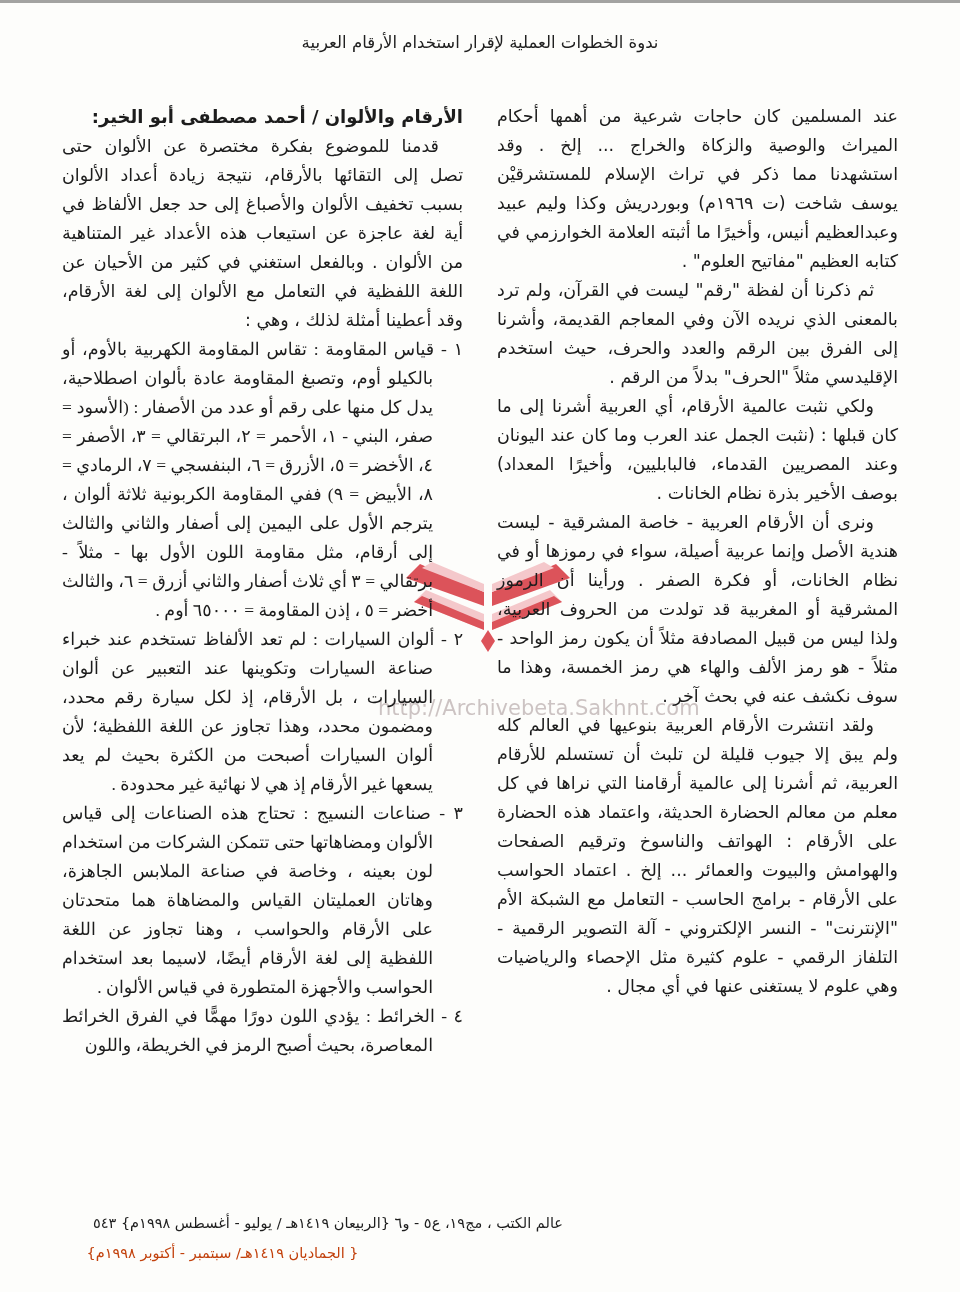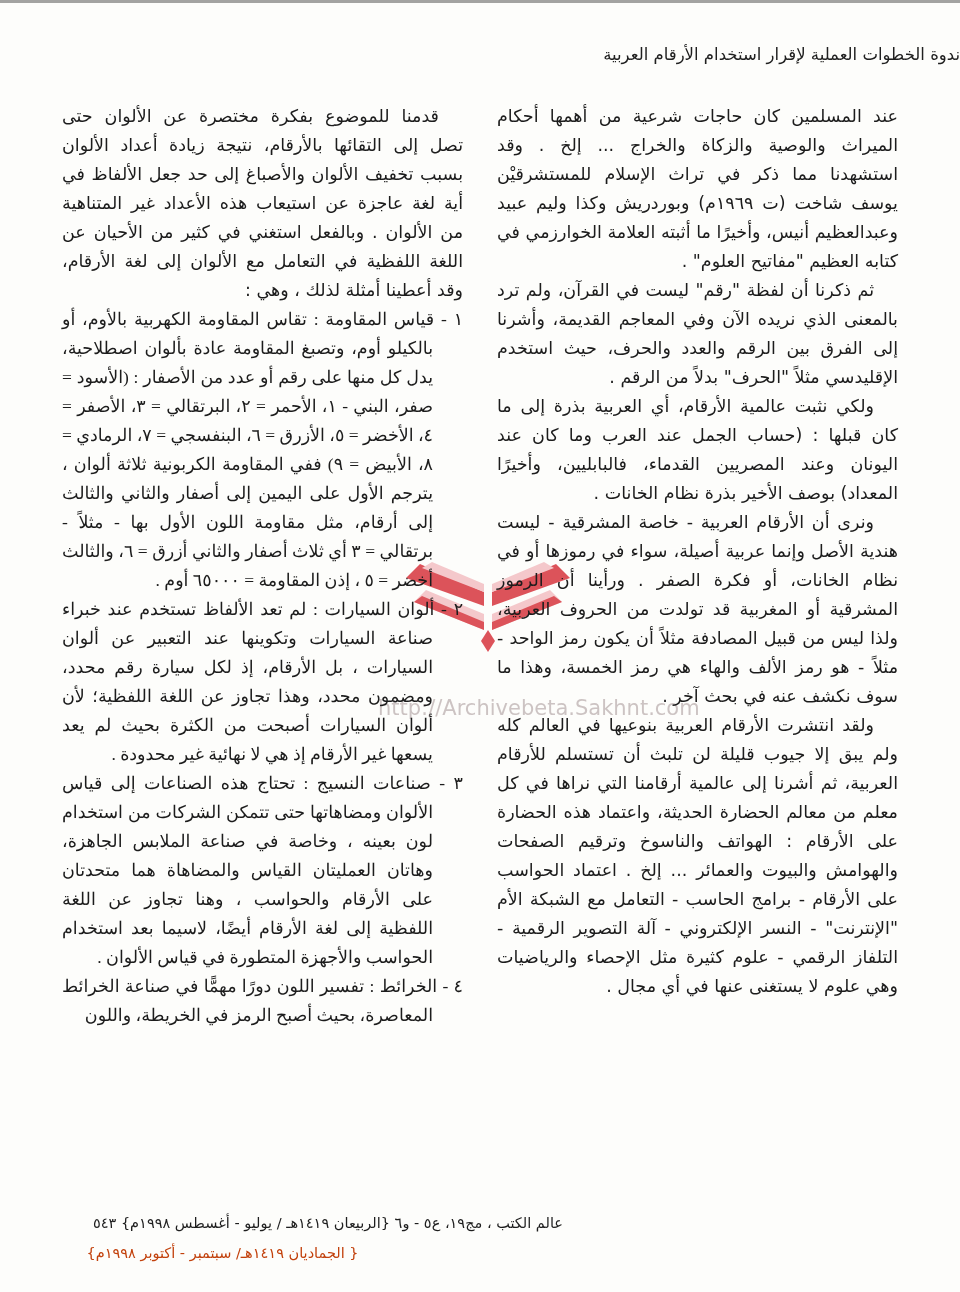--- a/index.html
+++ b/index.html
@@ -10,22 +10,22 @@
     background:#fdfdfb;
     overflow:hidden;
     font-family:"DejaVu Sans",sans-serif;
     color:#1c1c1c;
   }
   .scan-edge-top{
     position:absolute;top:0;left:0;width:100%;height:3px;
     background:#a3a3a1;
   }
   .header{
-    position:absolute;top:45px;left:0;width:100%;
-    direction:rtl;
+    position:absolute;top:33px;left:0;width:100%;
+    text-align:center;direction:rtl;
     font-size:16.5px;color:#202020;
   }
   .columns{
     position:absolute;top:102px;right:62px;
     width:836px;
     display:flex;flex-direction:row;gap:34px;
     direction:rtl;
     z-index:2;
   }
   .col{width:401px;direction:rtl;text-align:justify;
@@ -96,43 +96,44 @@
   </svg>
   <div class="watermark wm-url">http://Archivebeta.Sakhnt.com</div>
 
   <div class="header">ندوة الخطوات العملية لإقرار استخدام الأرقام العربية</div>
 
   <div class="columns">
 
     <div class="col">
       <p>عند المسلمين كان حاجات شرعية من أهمها أحكام الميراث والوصية والزكاة والخراج ... إلخ .  وقد استشهدنا مما ذكر في تراث الإسلام للمستشرقيْن يوسف شاخت (ت ١٩٦٩م) وبوردريش وكذا وليم عبيد وعبدالعظيم أنيس، وأخيرًا ما أثبته العلامة الخوارزمي في كتابه العظيم "مفاتيح العلوم" .</p>
       <p class="indent">ثم ذكرنا أن لفظة "رقم" ليست في القرآن، ولم ترد بالمعنى الذي نريده الآن وفي المعاجم القديمة، وأشرنا إلى الفرق بين الرقم والعدد والحرف، حيث استخدم الإقليدسي مثلاً "الحرف" بدلاً من الرقم .</p>
-      <p class="indent">ولكي نثبت عالمية الأرقام، أي العربية بذرة إلى ما كان قبلها : (حساب الجمل عند العرب وما كان عند اليونان وعند المصريين القدماء، فالبابليين، وأخيرًا المعداد) بوصف الأخير بذرة نظام الخانات .</p>
+      <p class="indent">ولكي نثبت عالمية الأرقام، أي العربية أشرنا إلى ما كان قبلها : (نثبت الجمل عند العرب وما كان عند اليونان وعند المصريين القدماء، فالبابليين، وأخيرًا المعداد) بوصف الأخير بذرة نظام الخانات .</p>
       <p class="indent">ونرى أن الأرقام العربية - خاصة المشرقية - ليست هندية الأصل وإنما عربية أصيلة، سواء في رموزها أو في نظام الخانات، أو فكرة الصفر . ورأينا أن الرموز المشرقية أو المغربية قد تولدت من الحروف العربية، ولذا ليس من قبيل المصادفة مثلاً أن يكون رمز الواحد - مثلاً - هو رمز الألف والهاء هي رمز الخمسة، وهذا ما سوف نكشف عنه في بحث آخر .</p>
       <p class="indent">ولقد انتشرت الأرقام العربية بنوعيها في العالم كله ولم يبق إلا جيوب قليلة لن تلبث أن تستسلم للأرقام العربية، ثم أشرنا إلى عالمية أرقامنا التي نراها في كل معلم من معالم الحضارة الحديثة، واعتماد هذه الحضارة على الأرقام : الهواتف والناسوخ وترقيم الصفحات والهوامش والبيوت والعمائر ... إلخ . اعتماد الحواسب على الأرقام - برامج الحاسب - التعامل مع الشبكة الأم "الإنترنت" - النسر الإلكتروني - آلة التصوير الرقمية - التلفاز الرقمي - علوم كثيرة مثل الإحصاء والرياضيات وهي علوم لا يستغنى عنها في أي مجال .</p>
     </div>
 
     <div class="col">
+      <p class="article-heading">الأرقام والألوان / أحمد مصطفى أبو الخير:</p>
       <p class="indent">قدمنا للموضوع بفكرة مختصرة عن الألوان حتى تصل إلى التقائها بالأرقام، نتيجة زيادة أعداد الألوان بسبب تخفيف الألوان والأصباغ إلى حد جعل الألفاظ في أية لغة عاجزة عن استيعاب هذه الأعداد غير المتناهية من الألوان . وبالفعل استغني في كثير من الأحيان عن اللغة اللفظية في التعامل مع الألوان إلى لغة الأرقام، وقد أعطينا أمثلة لذلك ، وهي :</p>
 
       <p class="item">
         <span class="num">١ -</span>
         <span>قياس المقاومة : تقاس المقاومة الكهربية بالأوم، أو بالكيلو أوم، وتصبغ المقاومة عادة بألوان اصطلاحية، يدل كل منها على رقم أو عدد من الأصفار : (الأسود = صفر، البني - ١، الأحمر = ٢، البرتقالي = ٣، الأصفر = ٤، الأخضر = ٥، الأزرق = ٦، البنفسجي = ٧، الرمادي = ٨، الأبيض = ٩) ففي المقاومة الكربونية ثلاثة ألوان ، يترجم الأول على اليمين إلى أصفار والثاني والثالث إلى أرقام، مثل مقاومة اللون الأول بها - مثلاً - برتقالي = ٣ أي ثلاث أصفار والثاني أزرق = ٦، والثالث أخضر = ٥ ، إذن المقاومة = ٦٥٠٠٠ أوم .</span>
       </p>
       <p class="item">
         <span class="num">٢ -</span>
         <span>ألوان السيارات : لم تعد الألفاظ تستخدم عند خبراء صناعة السيارات وتكوينها عند التعبير عن ألوان السيارات ، بل الأرقام، إذ لكل سيارة رقم محدد، ومضمون محدد، وهذا تجاوز عن اللغة اللفظية؛ لأن ألوان السيارات أصبحت من الكثرة بحيث لم يعد يسعها غير الأرقام إذ هي لا نهائية غير محدودة .</span>
       </p>
       <p class="item">
         <span class="num">٣ -</span>
         <span>صناعات النسيج : تحتاج هذه الصناعات إلى قياس الألوان ومضاهاتها حتى تتمكن الشركات من استخدام لون بعينه ، وخاصة في صناعة الملابس الجاهزة، وهاتان العمليتان القياس والمضاهاة هما متحدتان على الأرقام والحواسب ، وهنا تجاوز عن اللغة اللفظية إلى لغة الأرقام أيضًا، لاسيما بعد استخدام الحواسب والأجهزة المتطورة في قياس الألوان .</span>
       </p>
       <p class="item">
         <span class="num">٤ -</span>
-        <span>الخرائط : تفسير اللون دورًا مهمًّا في صناعة الخرائط المعاصرة، بحيث أصبح الرمز في الخريطة، واللون</span>
+        <span>الخرائط : يؤدي اللون دورًا مهمًّا في الفرق الخرائط المعاصرة، بحيث أصبح الرمز في الخريطة، واللون</span>
       </p>
     </div>
 
   </div>
 
   <div class="footer">عالم الكتب ، مج١٩، ع٥ - و٦ {الربيعان ١٤١٩هـ / يوليو - أغسطس ١٩٩٨م} ٥٤٣</div>
   <div class="footer-line2">{ الجماديان ١٤١٩هـ/ سبتمبر - أكتوبر ١٩٩٨م}</div>
 
 </div>
 

